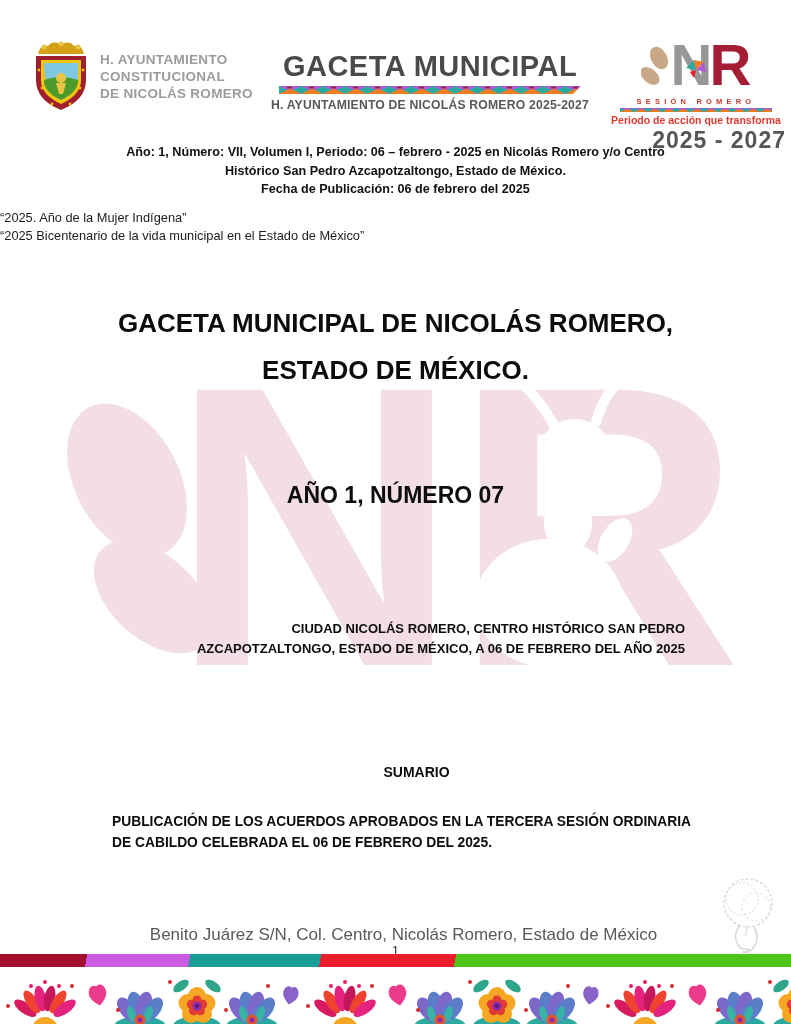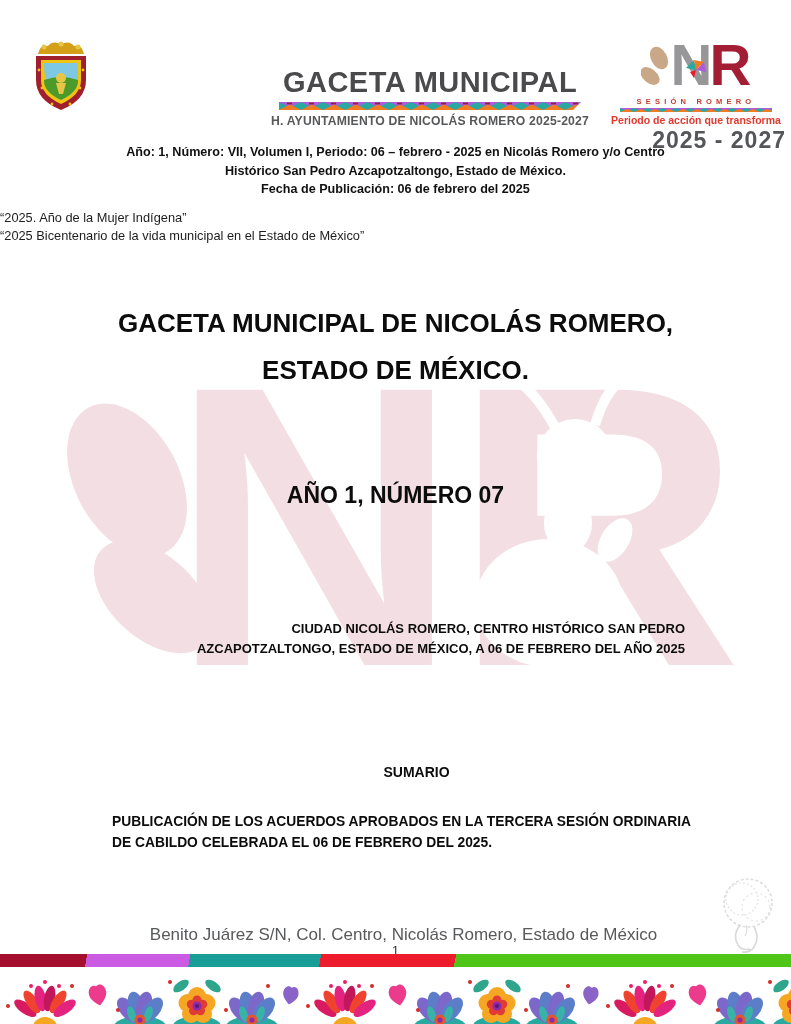--- a/index.html
+++ b/index.html
@@ -6,21 +6,21 @@
   .page{
     position:relative;width:791px;height:1024px;background:#ffffff;
     overflow:hidden;font-family:"Liberation Sans",sans-serif;color:#0f0f0f;
   }
   .abs{position:absolute;}
 
   
   .coat{left:30px;top:40px;display:flex;align-items:center;gap:8px;}
   .coat-text{font-size:13.5px;font-weight:700;line-height:17px;color:#9b9b9b;letter-spacing:.3px;}
 
-  .gaceta{left:268px;top:50px;width:324px;text-align:center;margin-top:16px;}
+  .gaceta{left:268px;top:50px;width:324px;text-align:center;}
   .gaceta-title{font-size:29px;font-weight:800;color:#4a4a4c;letter-spacing:.5px;white-space:nowrap;}
   .gaceta-strip{width:302px;height:8px;margin:3px auto 4px auto;display:block;}
   .gaceta-sub{font-size:12.2px;font-weight:700;color:#57585a;letter-spacing:.2px;white-space:nowrap;}
 
   .nrlogo{left:606px;top:32px;width:180px;text-align:center;}
   .nr-row{position:relative;display:flex;justify-content:center;align-items:flex-end;height:62px;}
   .nr-n{font-size:58px;font-weight:800;color:#97979a;line-height:58px;}
   .nr-r{font-size:58px;font-weight:800;color:#a31d35;line-height:58px;margin-left:-3px;}
   .nr-leaf{margin-bottom:6px;}
   .nr-cluster{position:absolute;left:50%;top:26px;margin-left:-10px;}
@@ -90,20 +90,25 @@
         <path d="M14,40 Q31,34 48,40 L48,41 Q48,52 31,60 Q14,52 14,41 Z" fill="#4c9a2a"></path>
         <circle cx="31" cy="38" r="5" fill="#e8c547"></circle>
         <path d="M26,43 L36,43 L33,54 L29,54 Z" fill="#e8c547"></path>
         <circle cx="9" cy="30" r="1.4" fill="#f1c40f"></circle>
           <circle cx="53" cy="30" r="1.4" fill="#f1c40f"></circle>
         <circle cx="12" cy="48" r="1.4" fill="#f1c40f"></circle>
           <circle cx="50" cy="48" r="1.4" fill="#f1c40f"></circle>
         <circle cx="22" cy="64" r="1.4" fill="#f1c40f"></circle>
           <circle cx="40" cy="64" r="1.4" fill="#f1c40f"></circle>
       </svg>
+      <div class="coat-text">
+        <div>H. AYUNTAMIENTO</div>
+        <div>CONSTITUCIONAL</div>
+        <div>DE NICOLÁS ROMERO</div>
+      </div>
     </div>
 
     <div class="abs gaceta">
       <div class="gaceta-title">GACETA MUNICIPAL</div>
       <svg class="gaceta-strip" width="302" height="8" viewBox="0 0 302 8">
         <defs>
           <pattern id="zz1" width="22" height="8" patternUnits="userSpaceOnUse">
             <rect width="22" height="8" fill="#2aa9a1"></rect>
             <path d="M0,0 L11,5.5 L22,0 Z" fill="#ae5bd9"></path>
             <path d="M0,8 L11,2.5 L22,8 Z" fill="#f47b20"></path>

